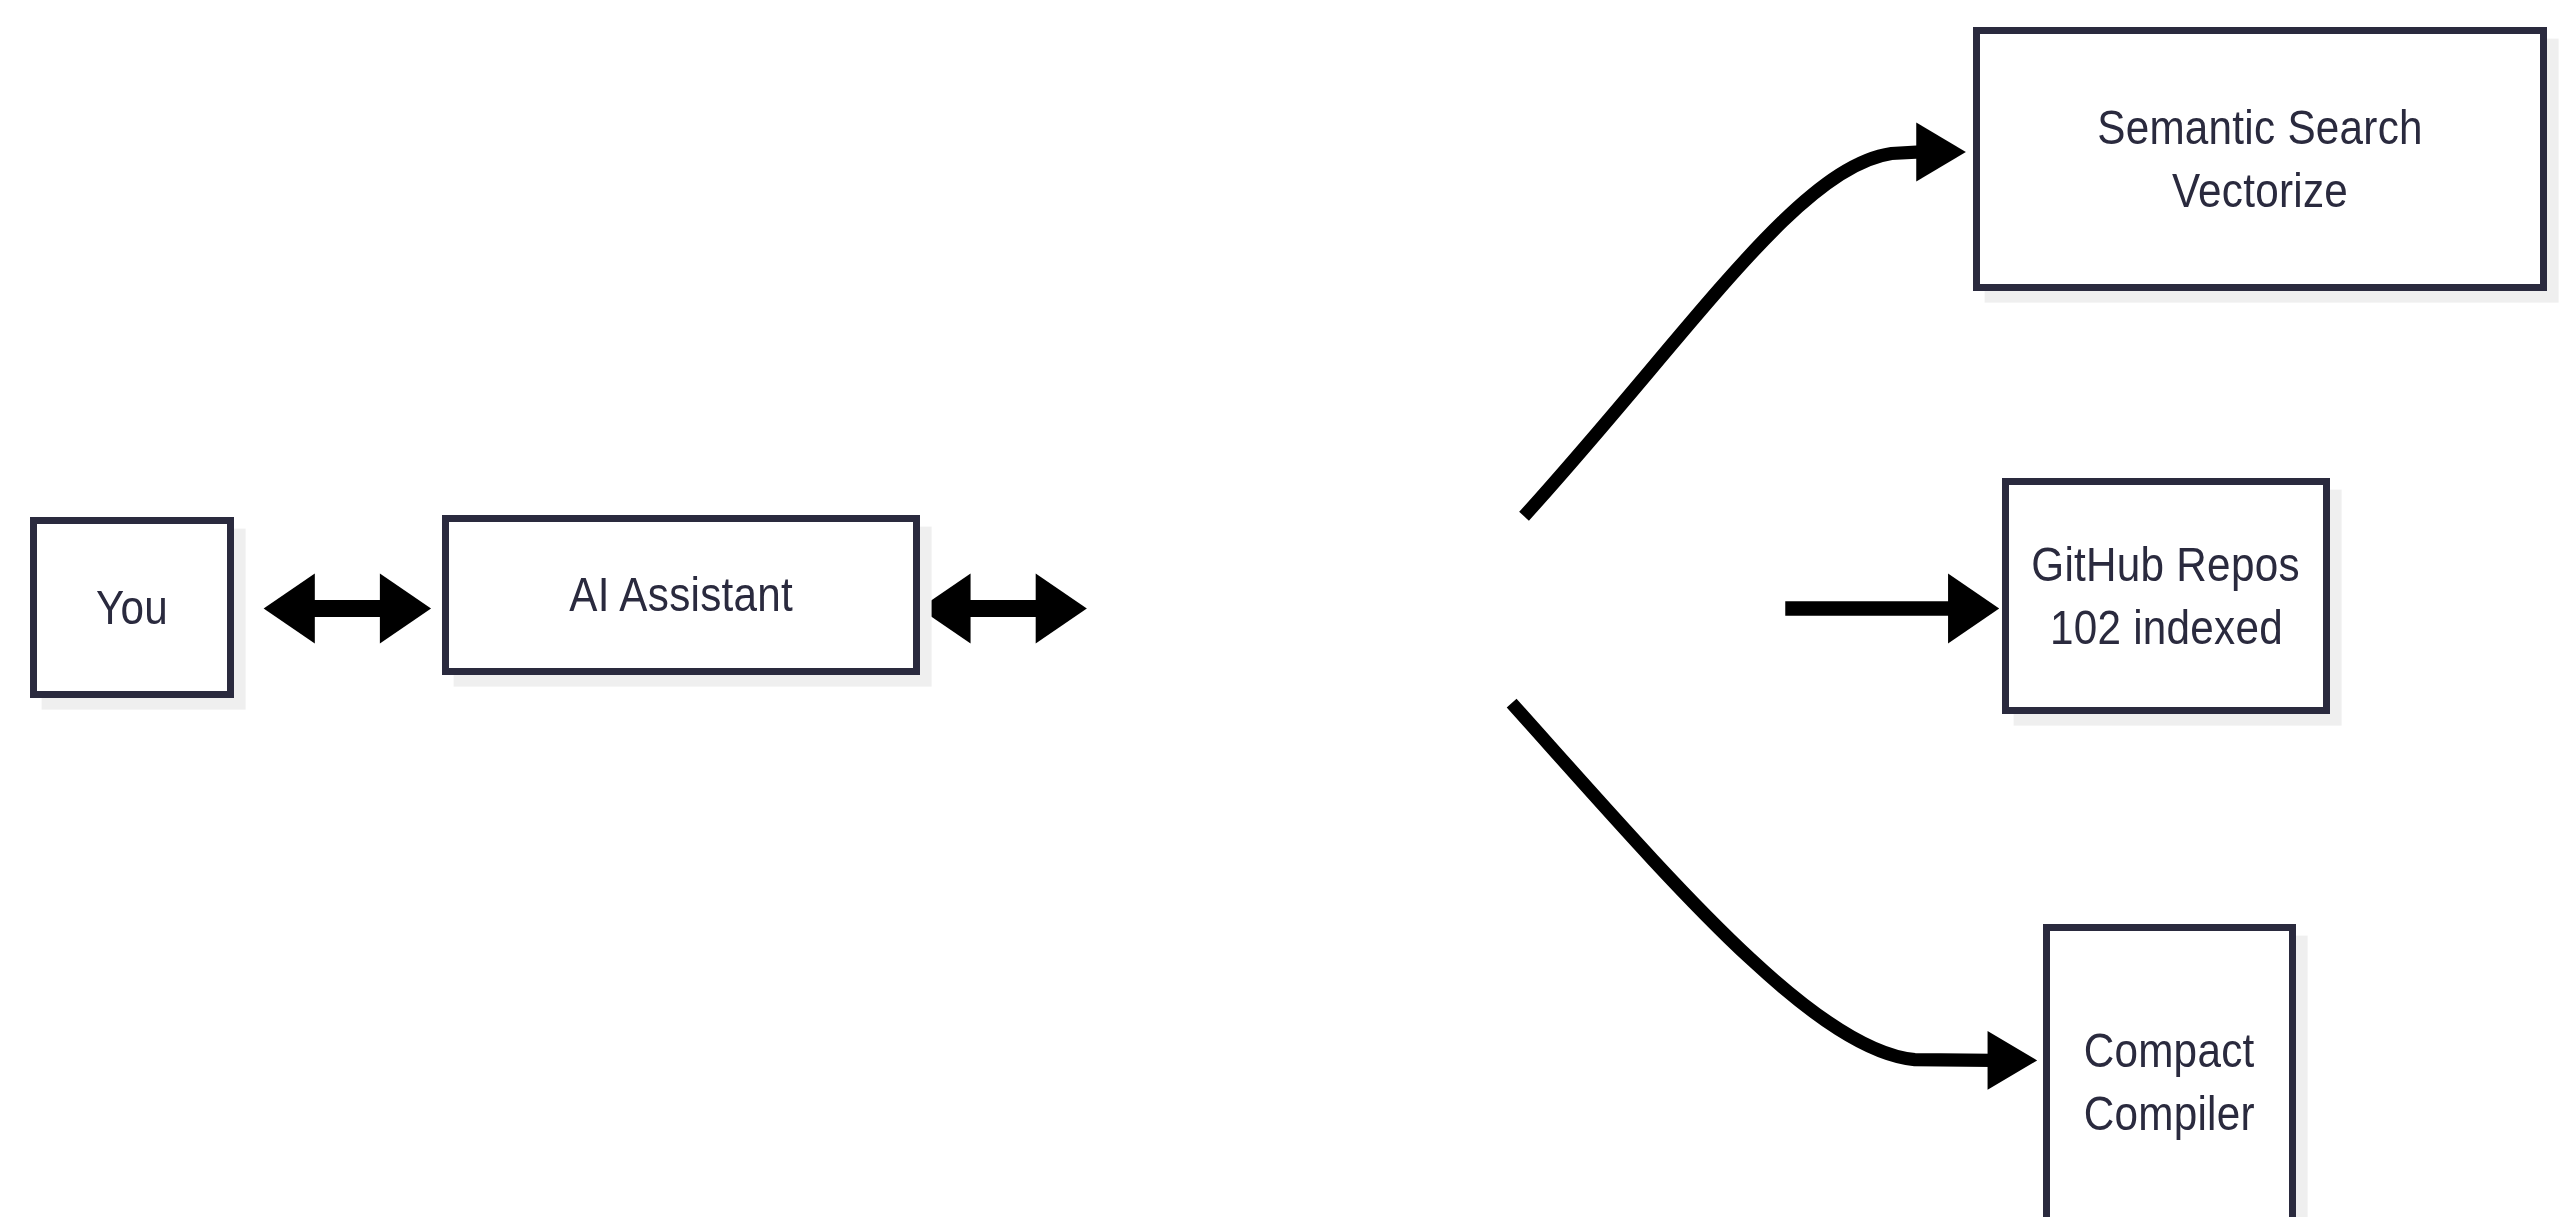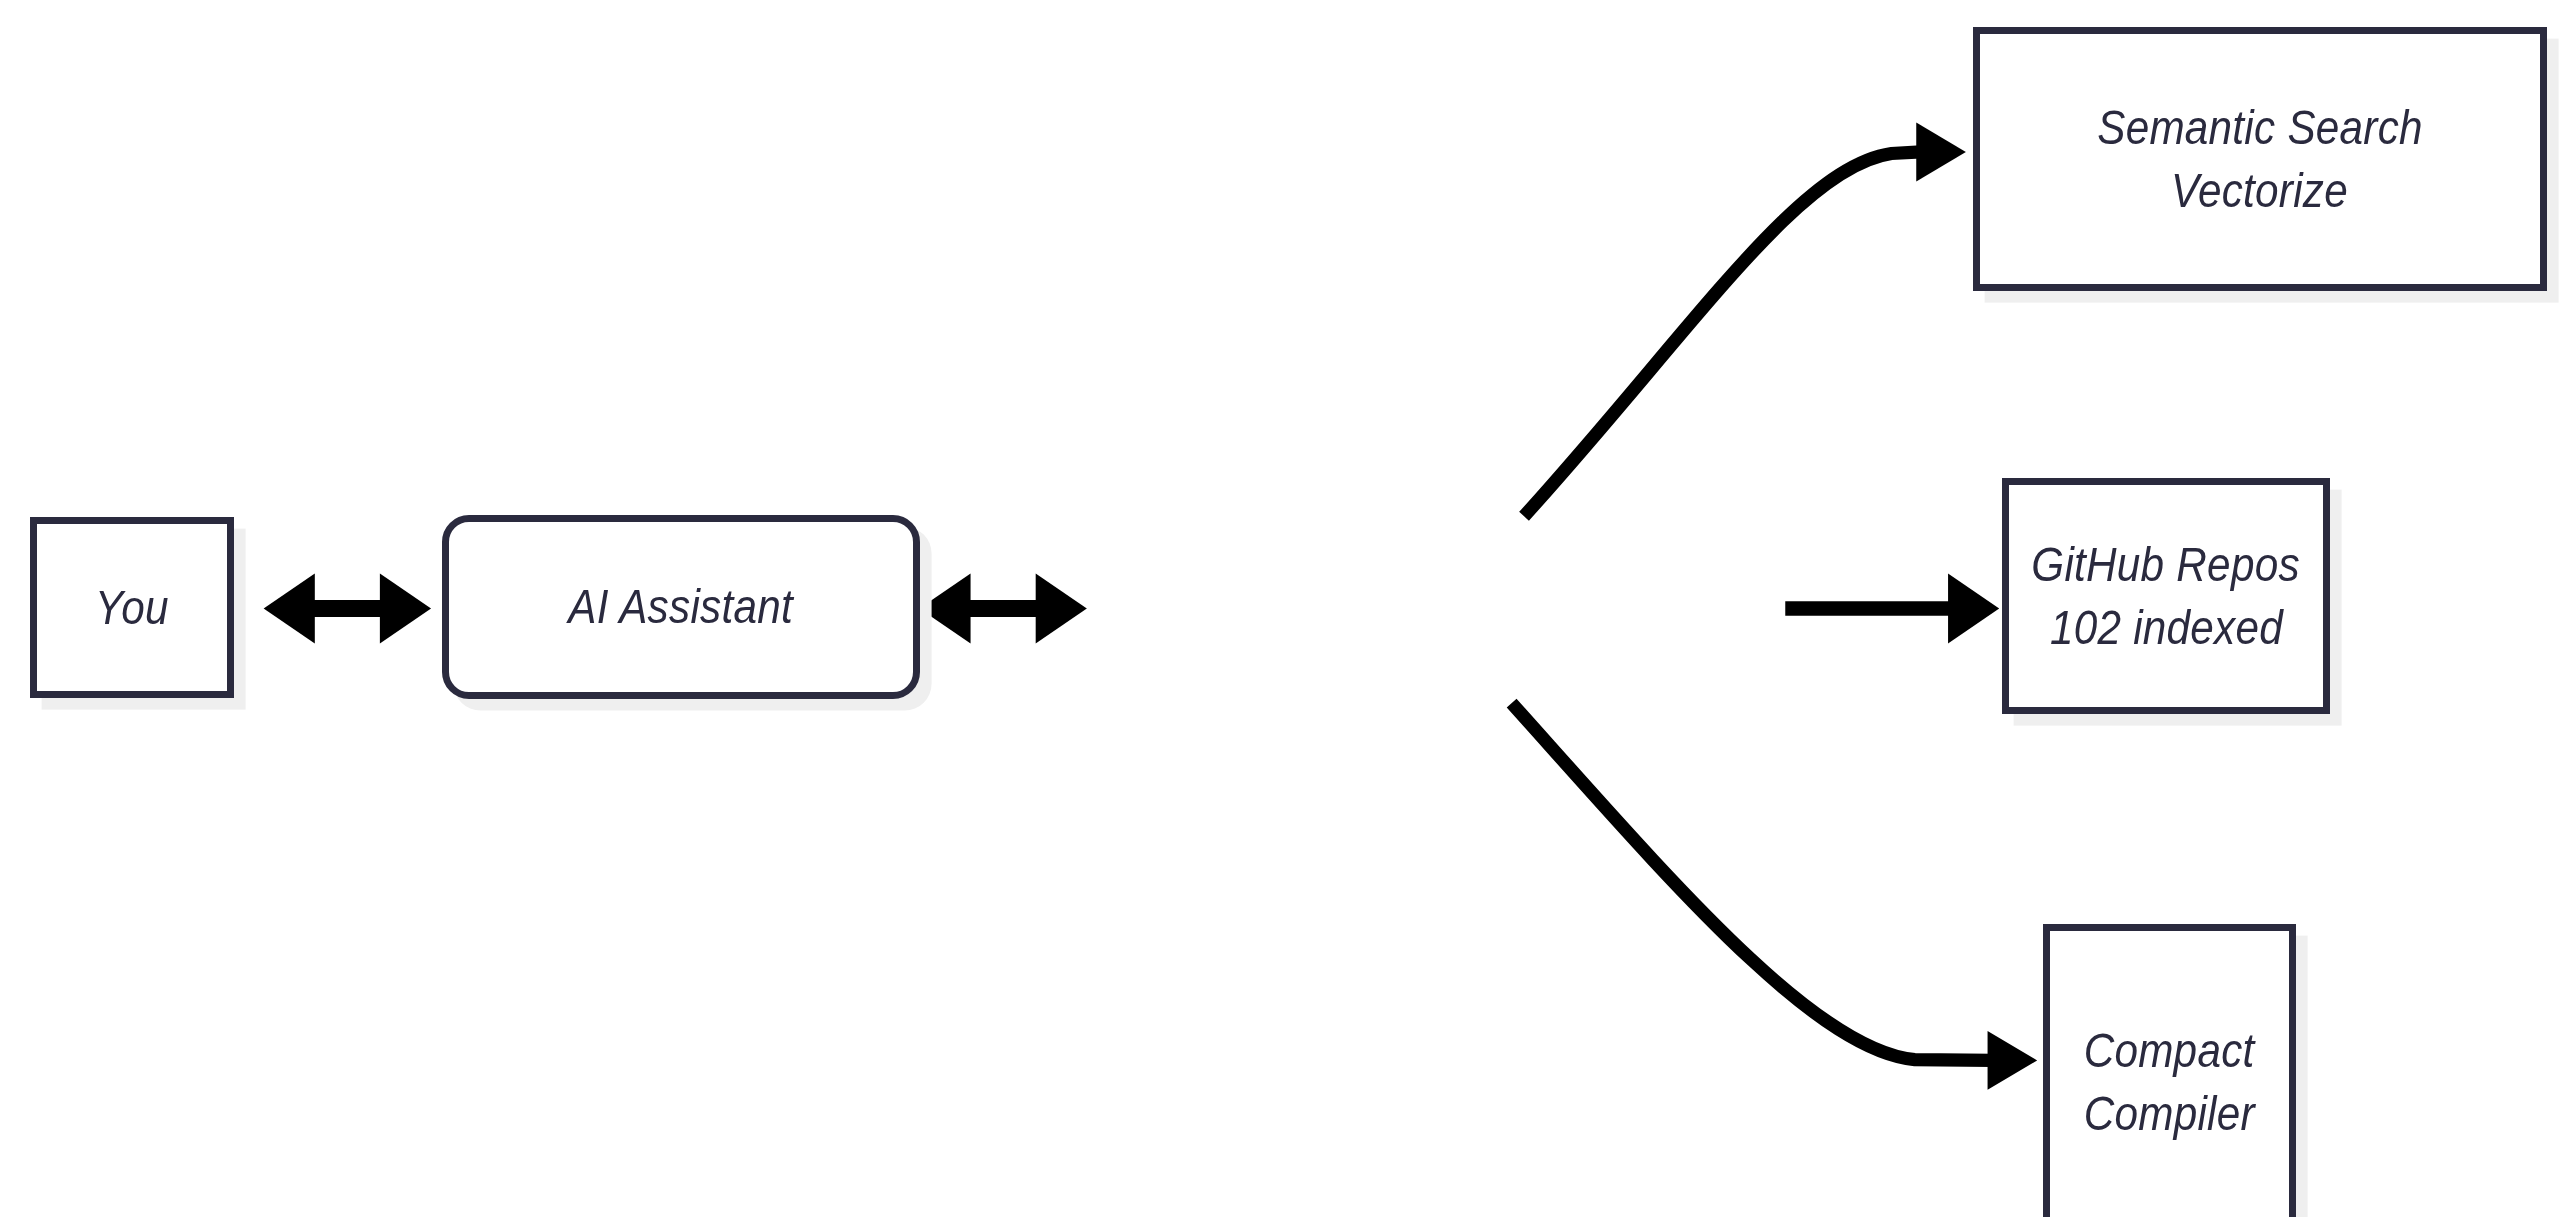--- a/index.html
+++ b/index.html
@@ -31,35 +31,34 @@
     box-sizing: border-box;
     background: #ffffff;
     border: 7px solid #2a2a3e;
     box-shadow: 11.6px 11.6px 0 0 #efefef;
     display: flex;
     flex-direction: column;
     align-items: center;
     justify-content: center;
     text-align: center;
     z-index: 3;
-    font-style: italic;
   }
   .node-line {
     color: #2a2a3e;
     font-size: 48px;
     line-height: 1.32;
     letter-spacing: 0.3px;
     white-space: nowrap;
     font-stretch: condensed;
     transform: scaleX(0.88);
   }
 
   
   #node-you            { left: 29.5px;   top: 517px;  width: 204px;  height: 181px; }
-  #node-ai-assistant   { left: 442px;  top: 515px;  width: 478px;  height: 184px; border-radius: 27px; }
+  #node-ai-assistant   { left: 442px;  top: 515px;  width: 478px;  height: 160px; }
   #node-mcp-server     { left: 1099px; top: 516px;  width: 688px;  height: 186px; }
   #node-semantic       { left: 1973px; top: 27px;   width: 574px;  height: 264px; }
   #node-github         { left: 2002px; top: 478px;  width: 328px;  height: 236px; }
   #node-compact        { left: 2043px; top: 924px; width: 253px;  height: 316px; }
 </style>
 </head>
 <body>
 
 <div id="stage">
 

